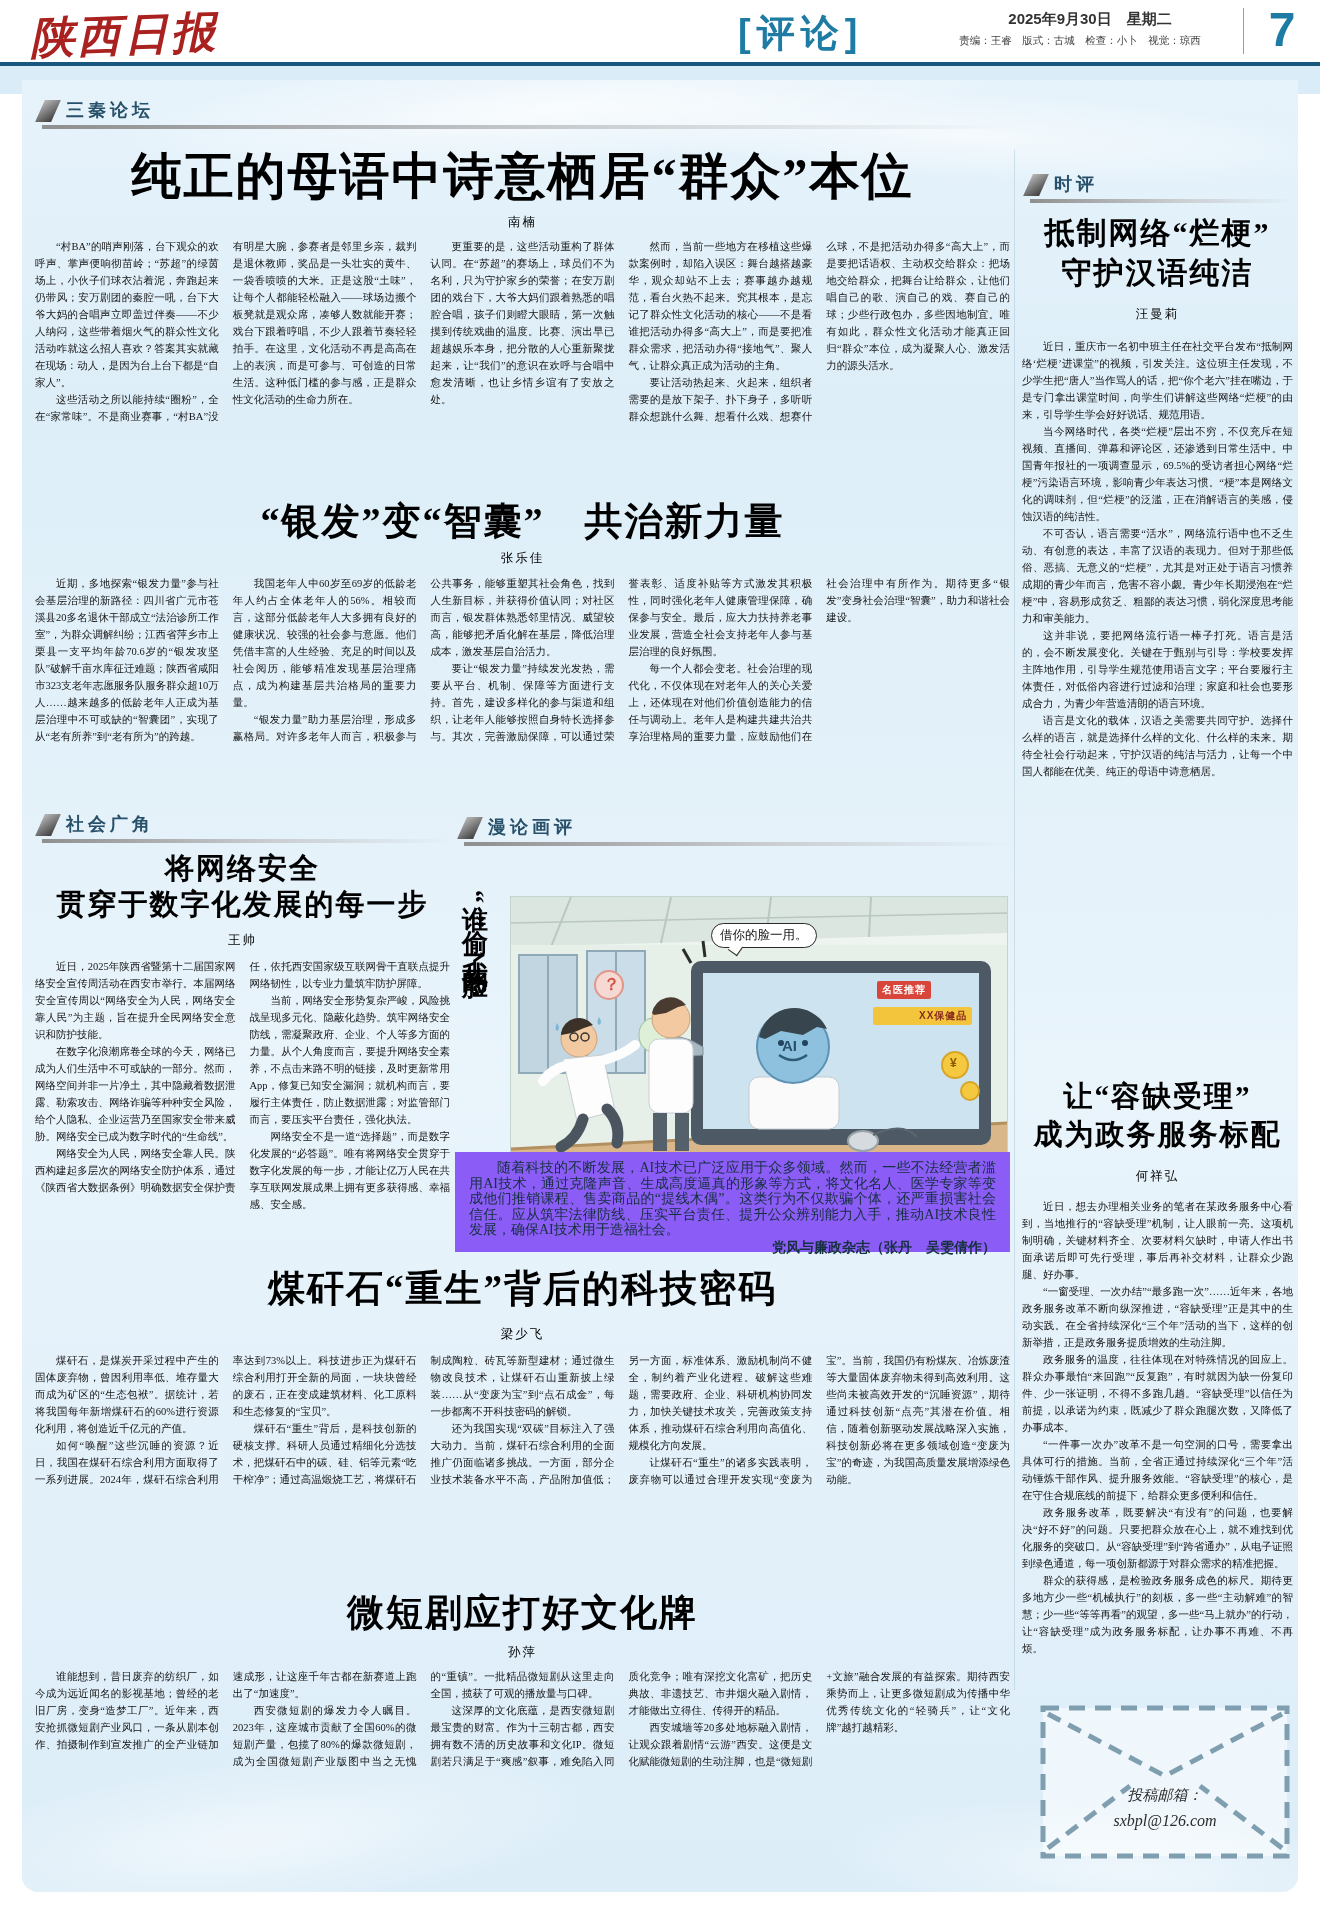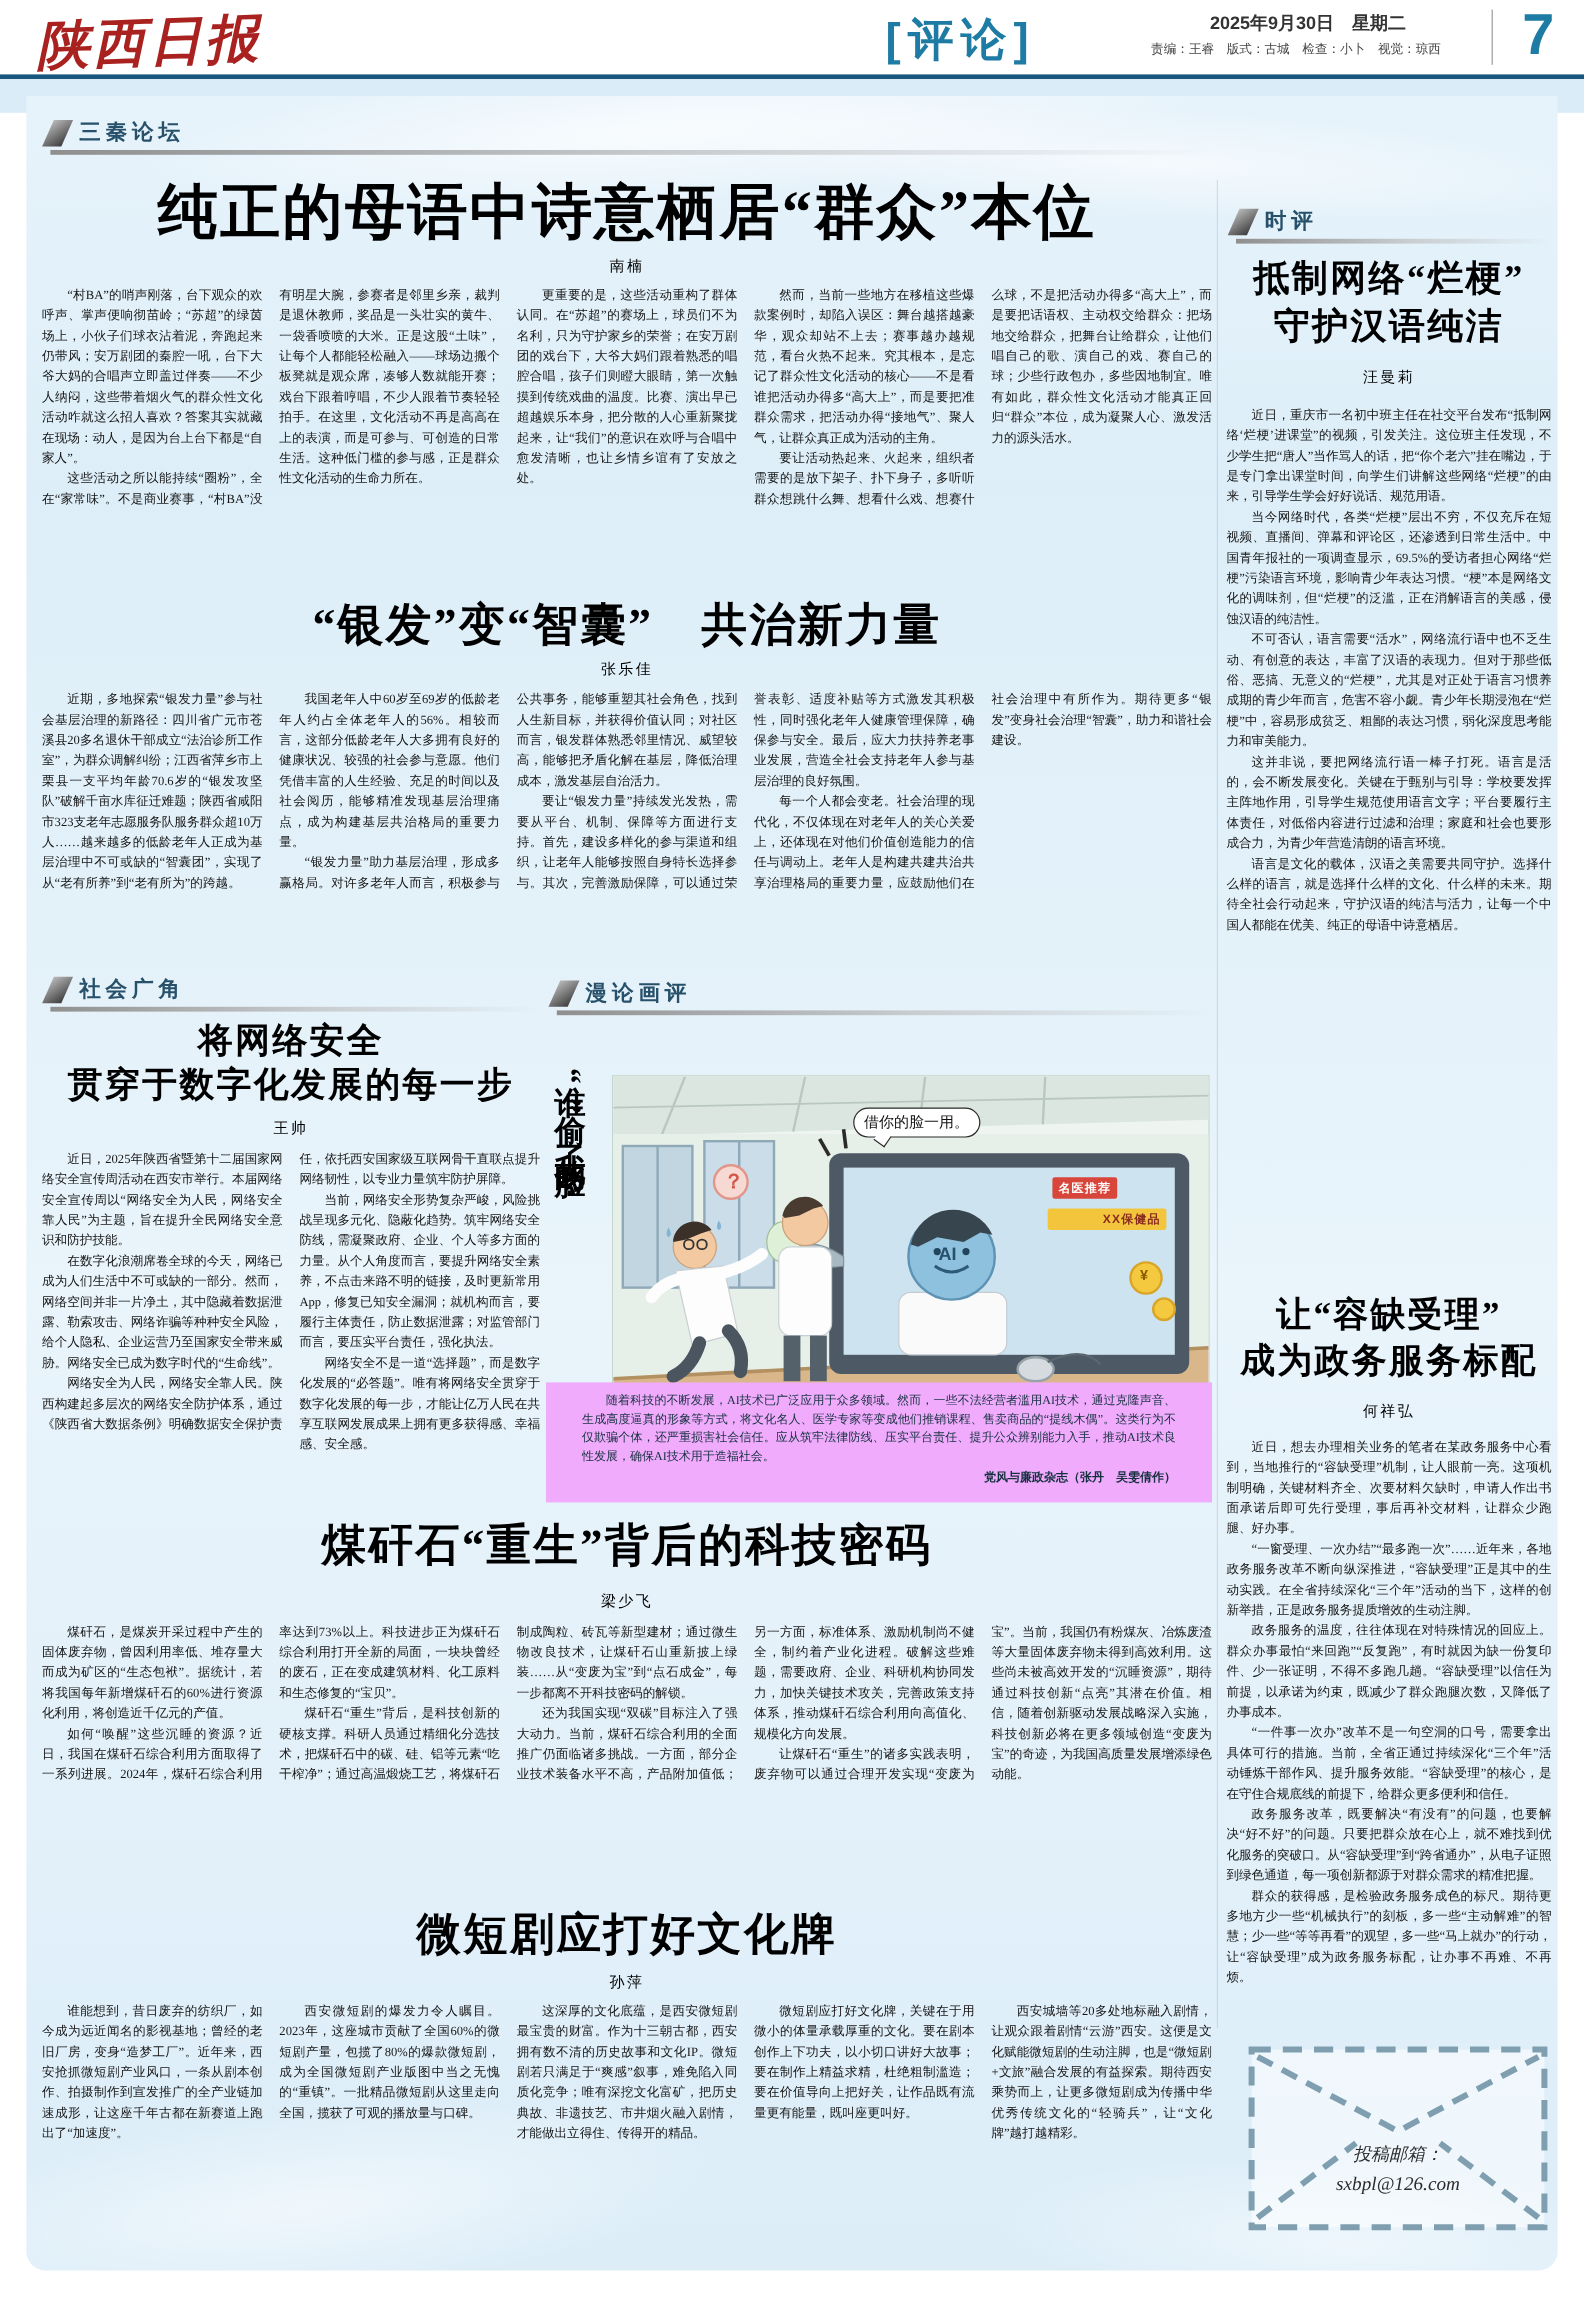--- a/index.html
+++ b/index.html
@@ -53,21 +53,21 @@
   .vtitle{position:absolute;writing-mode:vertical-rl;font-size:26px;font-weight:bold;color:#000;letter-spacing:6px;line-height:1.1;}
   .cartoon-frame{position:absolute;background:#eef4f0;border:1px solid #c3d6cd;overflow:hidden;}
   .overlay{position:absolute;font-family:"Liberation Sans",sans-serif;}
   .bubble{border:1.5px solid #2a2a2a;background:#fff;border-radius:15px;padding:3px 8px;font-size:12.5px;color:#111;white-space:nowrap;}
   .bubble:after{content:"";position:absolute;left:18px;bottom:-7px;width:10px;height:10px;background:#fff;border-left:1.5px solid #2a2a2a;border-bottom:1.5px solid #2a2a2a;transform:rotate(-55deg);}
   .tag-red{background:#d8463b;color:#fff;font-size:10px;font-weight:bold;padding:2px 5px;border-radius:2px;letter-spacing:1px;}
   .tag-yellow{background:#f2c53d;color:#8a2b20;font-size:10px;font-weight:bold;padding:2px 5px;border-radius:2px;letter-spacing:1px;}
   .ai-label{font-size:15px;font-weight:bold;color:#27506a;}
   .qmark{font-size:17px;font-weight:bold;color:#d2574a;}
   .coin-sym{font-size:12px;font-weight:bold;color:#8a5a00;}
-  .caption-box{position:absolute;background:#f0abfc;padding:8px 30px;font-size:10px;line-height:15.5px;text-align:justify;color:#15303f;}
+  .caption-box{position:absolute;background:#8b5cf6;padding:8px 14px;font-size:14px;line-height:15.5px;text-align:justify;color:#15303f;}
   .caption-box .cap{margin:0;text-indent:2em;}
   .caption-box .credit{display:block;text-align:right;font-weight:bold;margin-top:2px;}
 
   
   .mailbox{position:absolute;}
   .mailbox .mb-label{position:absolute;left:0;top:84px;width:100%;text-align:center;font-size:15px;font-style:italic;color:#2c2c2c;}
   .mailbox .mb-mail{position:absolute;left:0;top:110px;width:100%;text-align:center;font-size:16px;font-style:italic;color:#2c2c2c;}
 </style>
 </head>
 <body>
@@ -229,21 +229,20 @@
       <p data-name="article-paragraph">还为我国实现“双碳”目标注入了强大动力。当前，煤矸石综合利用的全面推广仍面临诸多挑战。一方面，部分企业技术装备水平不高，产品附加值低；另一方面，标准体系、激励机制尚不健全，制约着产业化进程。破解这些难题，需要政府、企业、科研机构协同发力，加快关键技术攻关，完善政策支持体系，推动煤矸石综合利用向高值化、规模化方向发展。</p>
       <p data-name="article-paragraph">让煤矸石“重生”的诸多实践表明，废弃物可以通过合理开发实现“变废为宝”。当前，我国仍有粉煤灰、冶炼废渣等大量固体废弃物未得到高效利用。这些尚未被高效开发的“沉睡资源”，期待通过科技创新“点亮”其潜在价值。相信，随着创新驱动发展战略深入实施，科技创新必将在更多领域创造“变废为宝”的奇迹，为我国高质量发展增添绿色动能。</p>
     </div>
 
   <div class="headline" style="left:35px;top:1592px;width:975px;font-size:37px;" data-name="drama-headline">微短剧应打好文化牌</div>
   <div class="byline" style="left:35px;top:1644px;width:975px;" data-name="drama-byline">孙萍</div>
   <div class="bodytxt cols5" style="left:35px;top:1668px;width:975px;height:218px;" data-name="drama-body">
       <p data-name="article-paragraph">谁能想到，昔日废弃的纺织厂，如今成为远近闻名的影视基地；曾经的老旧厂房，变身“造梦工厂”。近年来，西安抢抓微短剧产业风口，一条从剧本创作、拍摄制作到宣发推广的全产业链加速成形，让这座千年古都在新赛道上跑出了“加速度”。</p>
       <p data-name="article-paragraph">西安微短剧的爆发力令人瞩目。2023年，这座城市贡献了全国60%的微短剧产量，包揽了80%的爆款微短剧，成为全国微短剧产业版图中当之无愧的“重镇”。一批精品微短剧从这里走向全国，揽获了可观的播放量与口碑。</p>
       <p data-name="article-paragraph">这深厚的文化底蕴，是西安微短剧最宝贵的财富。作为十三朝古都，西安拥有数不清的历史故事和文化IP。微短剧若只满足于“爽感”叙事，难免陷入同质化竞争；唯有深挖文化富矿，把历史典故、非遗技艺、市井烟火融入剧情，才能做出立得住、传得开的精品。</p>
-      <p data-name="article-paragraph">微短剧应打好文化牌，关键在于用微小的体量承载厚重的文化。要在剧本创作上下功夫，以小切口讲好大故事；要在制作上精益求精，杜绝粗制滥造；要在价值导向上把好关，让作品既有流量更有能量，既叫座更叫好。</p>
       <p data-name="article-paragraph">西安城墙等20多处地标融入剧情，让观众跟着剧情“云游”西安。这便是文化赋能微短剧的生动注脚，也是“微短剧+文旅”融合发展的有益探索。期待西安乘势而上，让更多微短剧成为传播中华优秀传统文化的“轻骑兵”，让“文化牌”越打越精彩。</p>
     </div>
 
   <div class="sec" style="left:1028px;top:172px;width:264px;" data-name="section-label-commentary">
     <span class="flag" data-name="section-flag-icon"></span>
     <span class="txt" data-name="section-label-text">时评</span>
     <div class="rule" style="width:262px;" data-name="section-rule"></div>
   </div>
   <div class="headline" style="left:1022px;top:216px;width:271px;font-size:30px;" data-name="commentary-headline-1">抵制网络“烂梗”</div>
   <div class="headline" style="left:1022px;top:256px;width:271px;font-size:30px;" data-name="commentary-headline-2">守护汉语纯洁</div>

